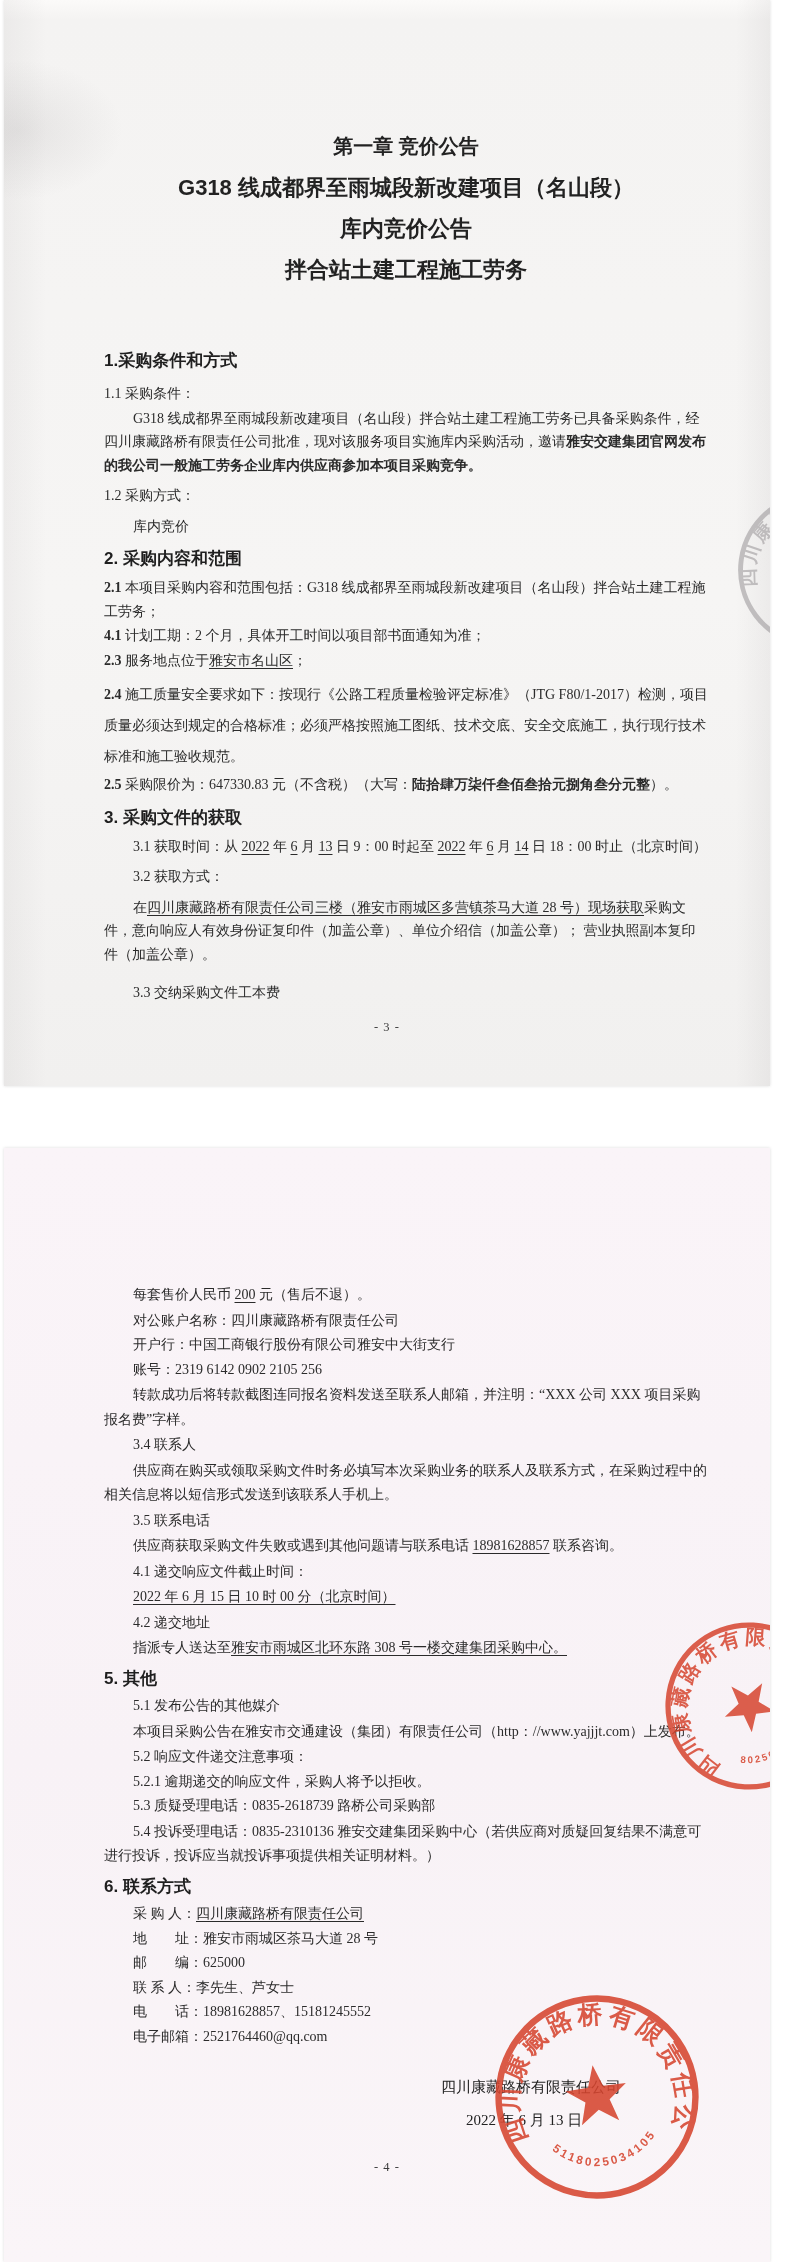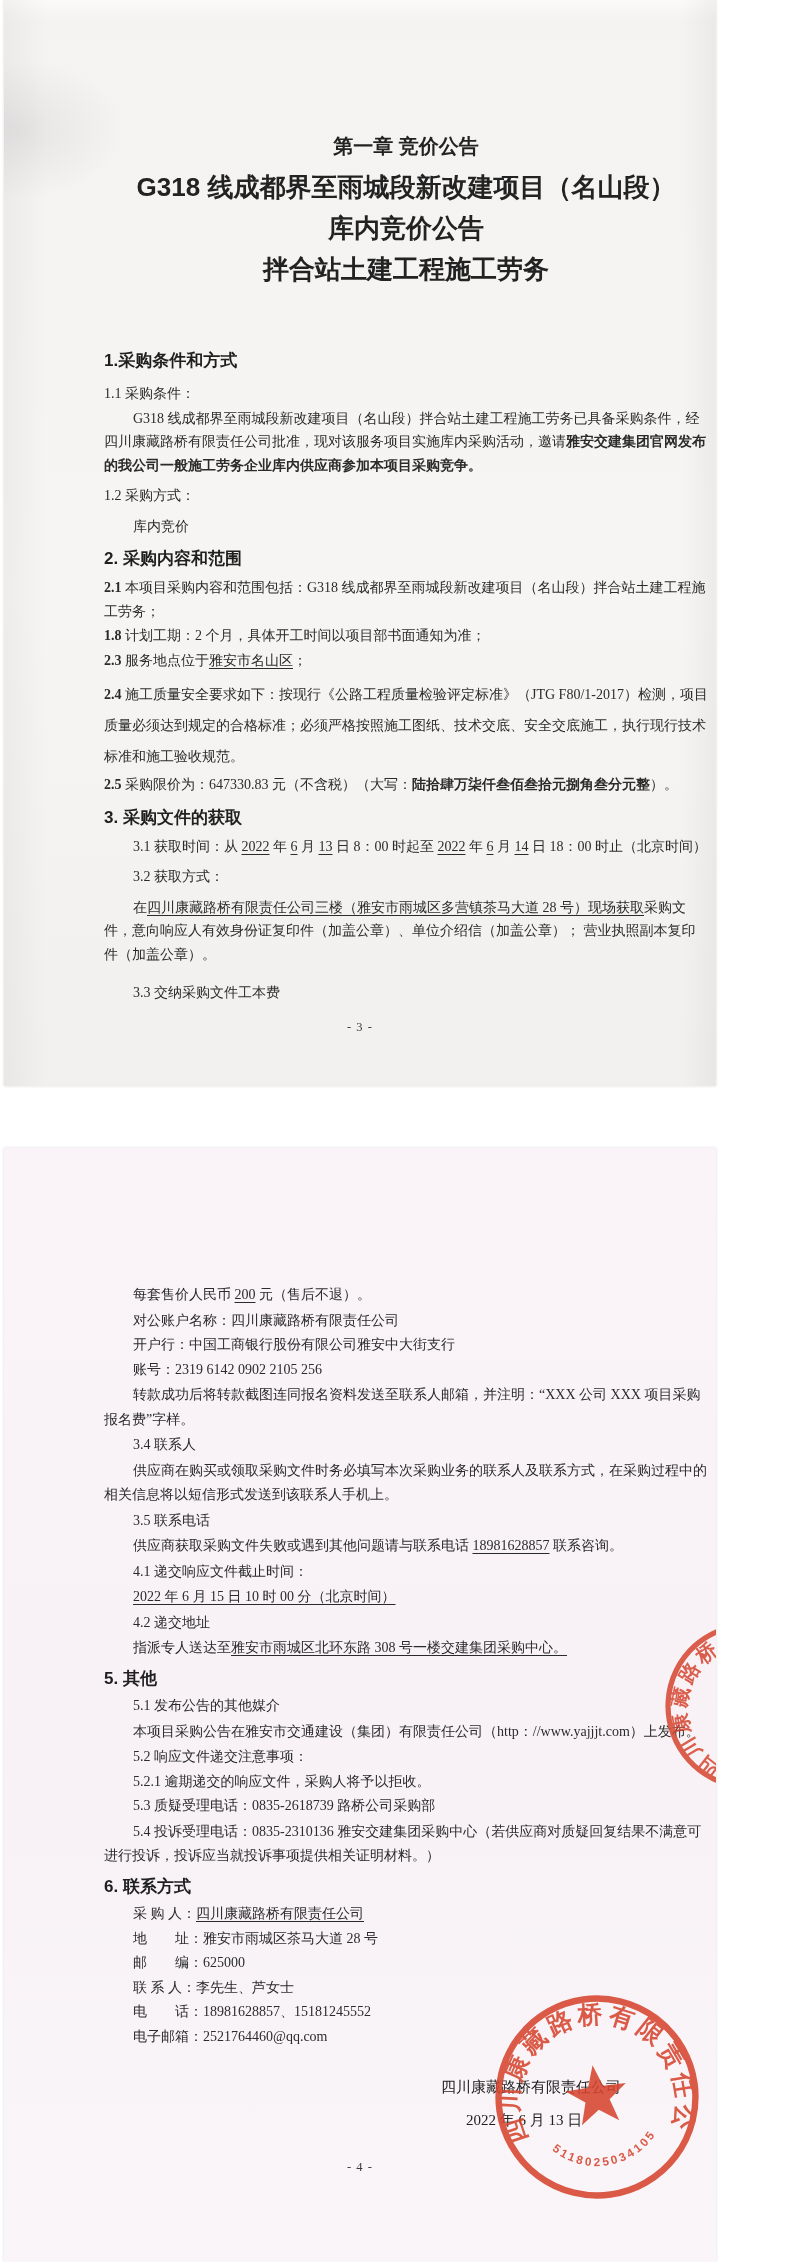--- a/index.html
+++ b/index.html
@@ -2,21 +2,21 @@
 <html style="--stamp-red: #d6452f; --stamp-gray: #8f8b8e;"><head>
 <meta charset="utf-8">
 <style>
   html,body{margin:0;padding:0;}
   body{
     width:800px;height:2262px;position:relative;background:#ffffff;
     font-family:"Liberation Serif","DejaVu Serif",serif;color:#2b2b2b;
     overflow:hidden;
   }
   .page{
-    position:absolute;left:4px;width:712px;overflow:hidden;
+    position:absolute;left:4px;width:766px;overflow:hidden;
     box-shadow:0 0 3px rgba(0,0,0,.14);
   }
   #page1{
     top:0;height:1086px;
     background:linear-gradient(180deg,#fbfaf9 0,#f4f3f2 20px,#f6f5f4 55%,#f1f0ef 100%);
   }
   #page1::before{
     content:"";position:absolute;inset:0;pointer-events:none;
     background:
       radial-gradient(150px 100px at 14px 130px, rgba(90,85,88,.10), transparent 70%),
@@ -30,21 +30,21 @@
   .content{position:absolute;left:100px;top:0;width:604px;}
   #page1 .content{top:126px;}
   #page2 .content{top:134px;}
 
   .blk{font-size:14px;line-height:23.5px;margin:0;white-space:pre-wrap;}
   #page2 .blk{line-height:24.5px;}
   .para{margin:1px 0;}
   .title1{font-family:"Liberation Sans","DejaVu Sans",sans-serif;font-weight:bold;
     font-size:20px;line-height:41px;text-align:center;color:#222;}
   .title2{font-family:"Liberation Sans","DejaVu Sans",sans-serif;font-weight:bold;
-    font-size:26px;line-height:41px;text-align:center;color:#222;}
+    font-size:22px;line-height:41px;text-align:center;color:#222;}
   .h{font-family:"Liberation Sans","DejaVu Sans",sans-serif;font-weight:bold;
     font-size:17px;line-height:29px;margin-top:6px;margin-bottom:3px;color:#1f1f1f;}
   .ind{text-indent:29px;}
   .sp{line-height:31px !important;}
   .u{text-decoration:underline;text-underline-offset:3px;}
   .b{font-weight:bold;}
   .mtA{margin-top:56px;}
   .mtB{margin-top:7px;}
   .mtC{margin-top:15px;}
 
@@ -78,26 +78,26 @@
       <div class="blk title2"><span>G318 线成都界至雨城段新改建项目（名山段）</span></div>
       <div class="blk title2"><span>库内竞价公告</span></div>
       <div class="blk title2"><span>拌合站土建工程施工劳务</span></div>
       <div class="blk h mtA"><span>1.采购条件和方式</span></div>
       <div class="blk line mtB"><span>1.1 采购条件：</span></div>
       <div class="blk para ind"><span>G318 线成都界至雨城段新改建项目（名山段）拌合站土建工程施工劳务已具备采购条件，经四川康藏路桥有限责任公司批准，现对该服务项目实施库内采购活动，邀请</span><span class="b">雅安交建集团官网发布的我公司一般施工劳务企业库内供应商参加本项目采购竞争。</span></div>
       <div class="blk line mtB"><span>1.2 采购方式：</span></div>
       <div class="blk line ind mtB"><span>库内竞价</span></div>
       <div class="blk h"><span>2. 采购内容和范围</span></div>
       <div class="blk para"><span class="b">2.1 </span><span>本项目采购内容和范围包括：G318 线成都界至雨城段新改建项目（名山段）拌合站土建工程施工劳务；</span></div>
-      <div class="blk para"><span class="b">1.8 </span><span>计划工期：2 个月，具体开工时间以项目部书面通知为准；</span></div>
+      <div class="blk para"><span class="b">4.1 </span><span>计划工期：2 个月，具体开工时间以项目部书面通知为准；</span></div>
       <div class="blk para"><span class="b">2.3 </span><span>服务地点位于</span><span class="u">雅安市名山区</span><span>；</span></div>
       <div class="blk para sp mtB"><span class="b">2.4 </span><span>施工质量安全要求如下：按现行《公路工程质量检验评定标准》（JTG F80/1-2017）检测，项目质量必须达到规定的合格标准；必须严格按照施工图纸、技术交底、安全交底施工，执行现行技术标准和施工验收规范。</span></div>
       <div class="blk para"><span class="b">2.5 </span><span>采购限价为：647330.83 元（不含税）（大写：</span><span class="b">陆拾肆万柒仟叁佰叁拾元捌角叁分元整</span><span>）。</span></div>
       <div class="blk h"><span>3. 采购文件的获取</span></div>
-      <div class="blk para ind"><span>3.1 获取时间：从 </span><span class="u">2022</span><span> 年 </span><span class="u">6</span><span> 月 </span><span class="u">13</span><span> 日 8：00 时起至 </span><span class="u">2022</span><span> 年 </span><span class="u">6</span><span> 月 </span><span class="u">14</span><span> 日 18：00 时止（北京时间）</span></div>
+      <div class="blk para ind"><span>3.1 获取时间：从 </span><span class="u">2022</span><span> 年 </span><span class="u">6</span><span> 月 </span><span class="u">13</span><span> 日 9：00 时起至 </span><span class="u">2022</span><span> 年 </span><span class="u">6</span><span> 月 </span><span class="u">14</span><span> 日 18：00 时止（北京时间）</span></div>
       <div class="blk line ind mtB"><span>3.2 获取方式：</span></div>
       <div class="blk para ind mtB"><span>在</span><span class="u">四川康藏路桥有限责任公司三楼（雅安市雨城区多营镇茶马大道 28 号）现场获取</span><span>采购文件，意向响应人有效身份证复印件（加盖公章）、单位介绍信（加盖公章）； 营业执照副本复印件（加盖公章）。</span></div>
       <div class="blk line ind mtC"><span>3.3 交纳采购文件工本费</span></div>
     </div>
 
   <svg id="stamp-faint" class="stamp seal-gray" viewBox="0 0 200 200">
     <g transform="rotate(8 100 100)">
       <circle cx="100" cy="100" r="92" fill="none" stroke="currentColor" stroke-width="6"></circle>
       <path id="arcT1" d="M 33,136 A 74,74 0 1 1 167,136" fill="none"></path>
       <path id="arcB1" d="M 45,135 A 66,66 0 0 0 155,135" fill="none"></path>

